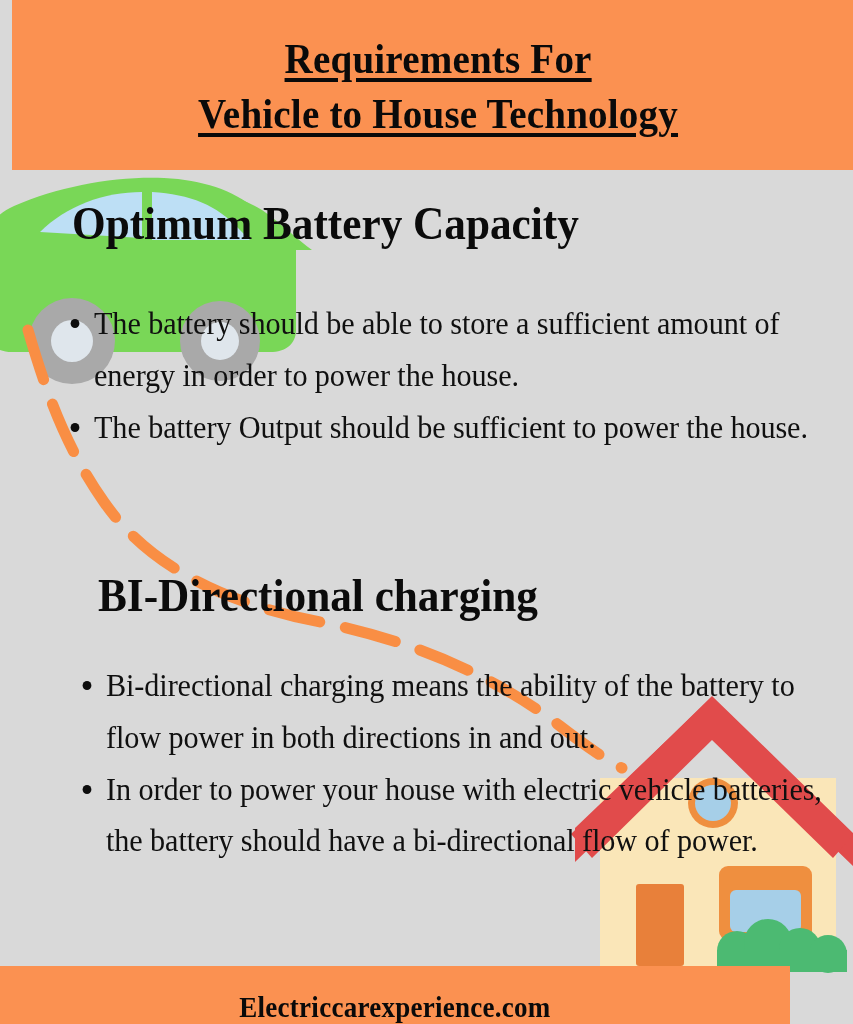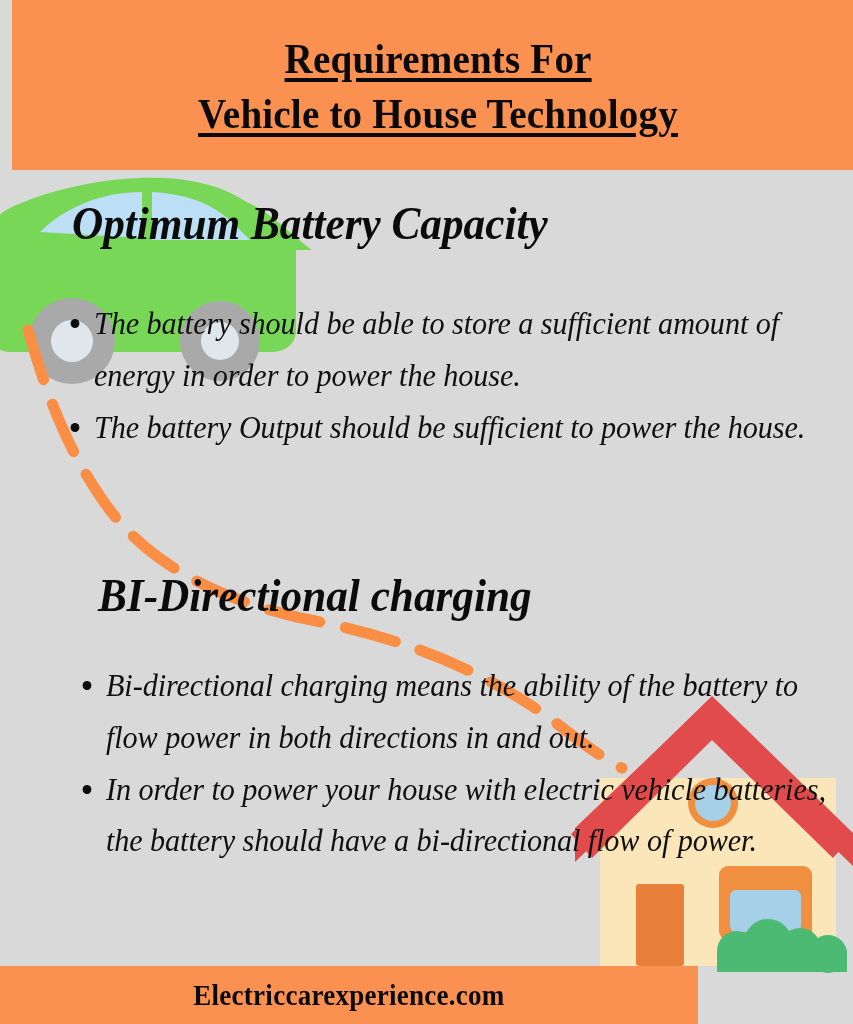--- a/index.html
+++ b/index.html
@@ -38,21 +38,20 @@
     transform:scaleX(0.93);
   }
 
   
   .art{position:absolute;left:0;top:0;width:853px;height:1024px;pointer-events:none;}
 
   
   .content{
     position:absolute;left:0;top:170px;width:853px;height:677px;
     box-sizing:border-box;
-    font-style:italic;
   }
   .sec-title{
     color:#0b0b0b;
     font-family:"Liberation Serif", serif;
     font-weight:bold;
     font-size:46px;
     line-height:1.05;
     white-space:nowrap;
     transform:scaleX(0.94);
     transform-origin:left center;
@@ -82,23 +81,23 @@
     position:absolute;
     left:-24px;top:21px;
     width:9px;height:9px;border-radius:50%;
     background:#0d0d0d;
   }
   ul.list1{left:50px;top:120px;width:760px;}
   ul.list2{left:62px;top:482px;width:770px;}
 
   
   .footer{
-    position:absolute;left:0;top:966px;width:698px;height:58px;
+    position:absolute;left:0;top:966px;width:790px;height:58px;
     background:#fb9151;
-    display:flex;align-items:center;justify-content:center;
+    display:flex;align-items:flex-end;justify-content:center;
   }
   .footer .site{
     color:#0a0a0a;
     font-family:"Liberation Serif", serif;
     font-weight:bold;
     font-size:30px;
     letter-spacing:0.3px;
     transform:scaleX(0.9);
     white-space:nowrap;
   }

